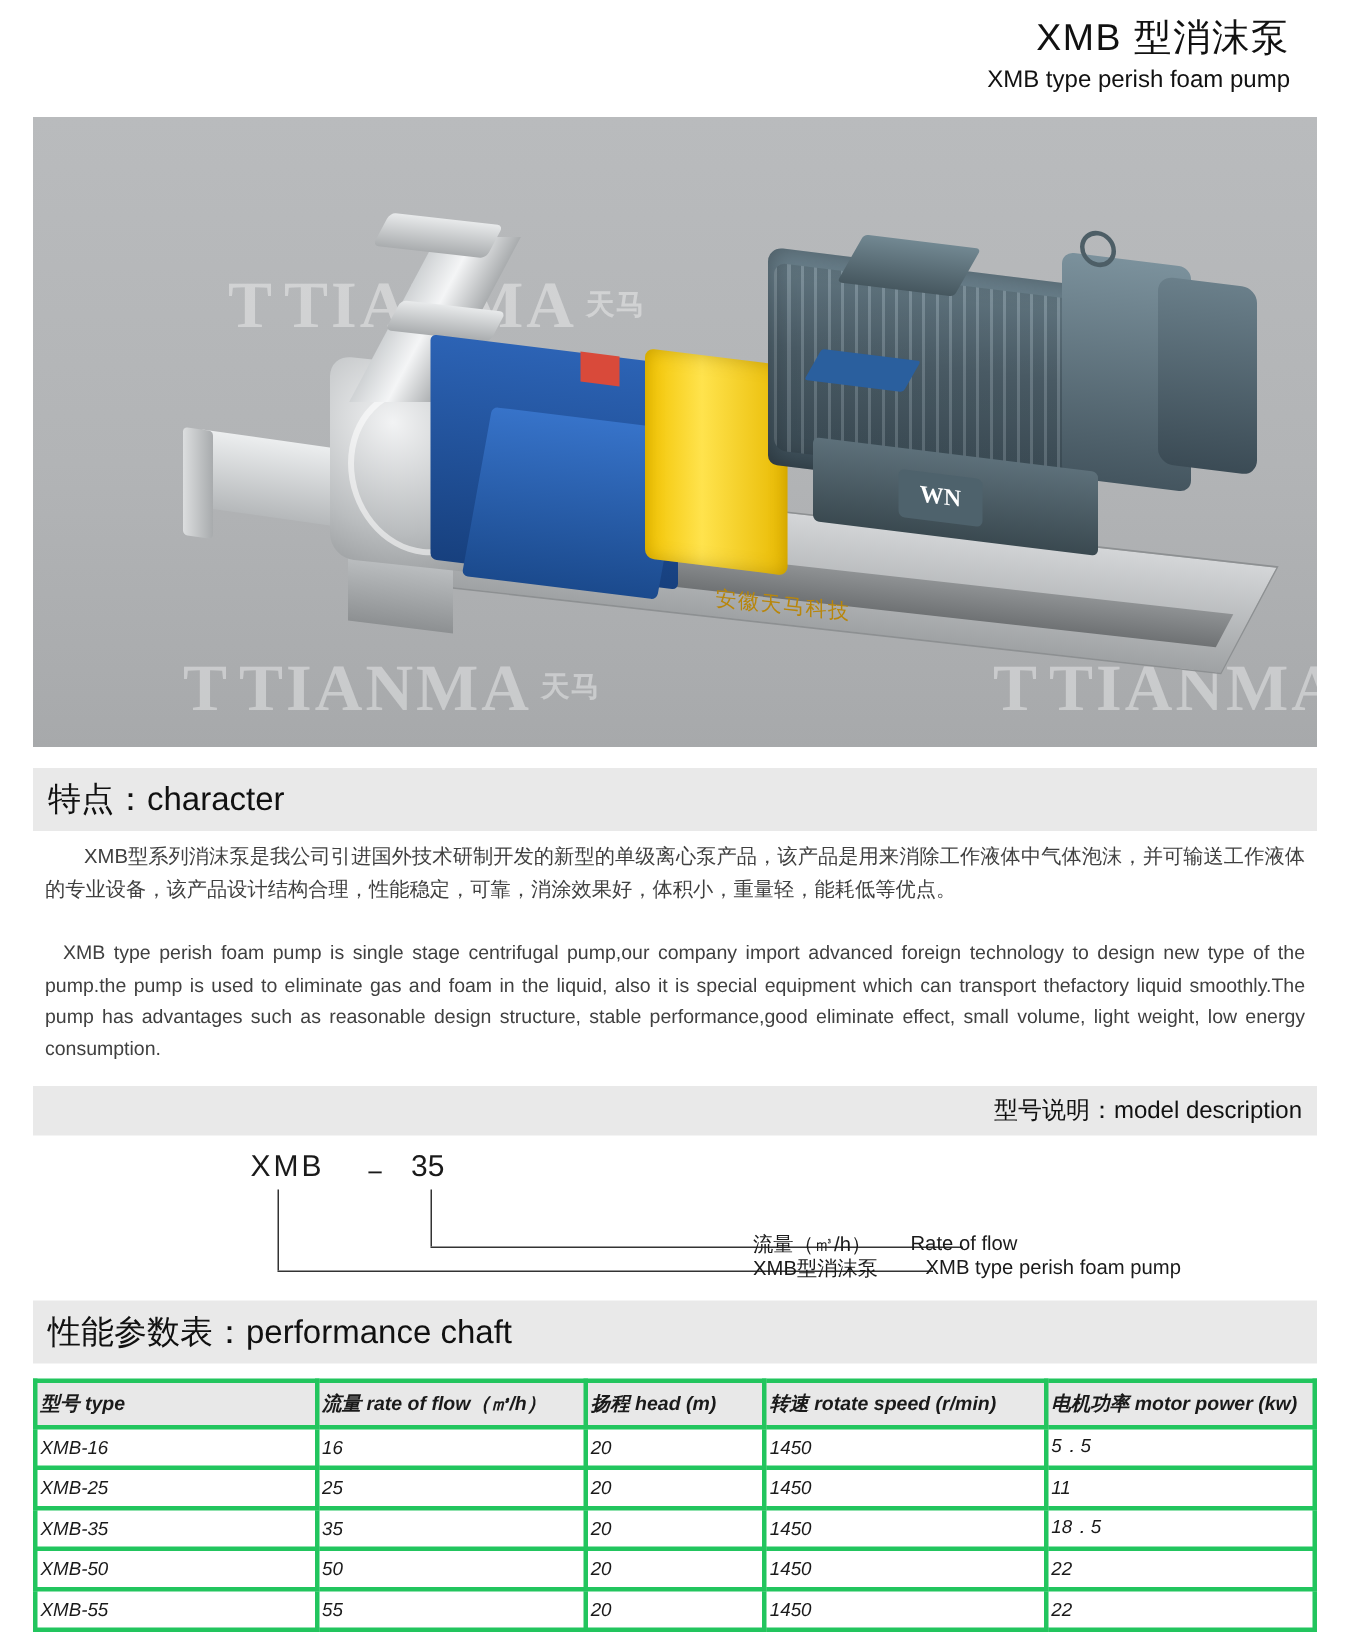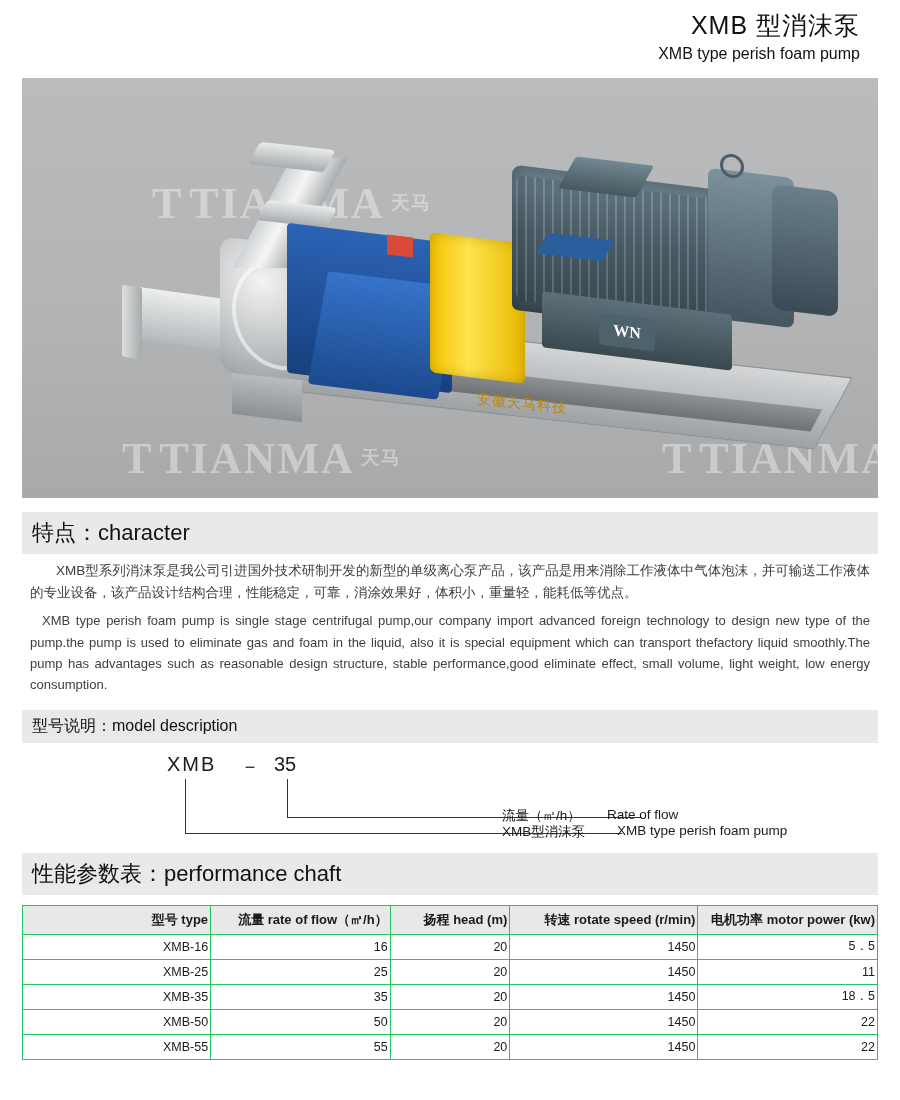--- a/index.html
+++ b/index.html
@@ -336,35 +336,36 @@
   
   .sec-head {
     margin: 14px 22px 0 22px;
     background: #e9e9e9;
     padding: 6px 10px;
     font-size: 22px;
     color: #111;
   }
   .sec-head.small {
     font-size: 16px;
+    text-align: right;
   }
 
   .para {
     margin: 6px 30px 0 30px;
     font-size: 13.5px;
     line-height: 1.65;
     color: #404040;
     text-align: justify;
   }
   .para.cn {
     font-size: 13.5px;
     text-indent: 26px;
   }
   .para.en {
-    margin-top: 6px;
+    margin-top: 20px;
     font-size: 13px;
     text-indent: 12px;
   }
 
   
   .model-box {
     position: relative;
     margin: 6px 22px 0 22px;
     height: 90px;
     text-decoration: underline;
@@ -407,24 +408,25 @@
   
   .table-wrap {
     margin: 10px 22px 0 22px;
   }
   table {
     width: 100%;
     border-collapse: collapse;
     font-size: 12.5px;
   }
   th, td {
-    border: 1px solid #22c55e;
-    text-align: right;
+    border: 3px solid #22c55e;
+    text-align: left;
     padding: 3px 2px;
     height: 18px;
+    font-style: italic;
   }
   thead th {
     background: #e8e8e8;
     font-weight: bold;
     font-size: 13px;
     padding: 5px 2px;
   }
 </style>
 </head>
 <body>

